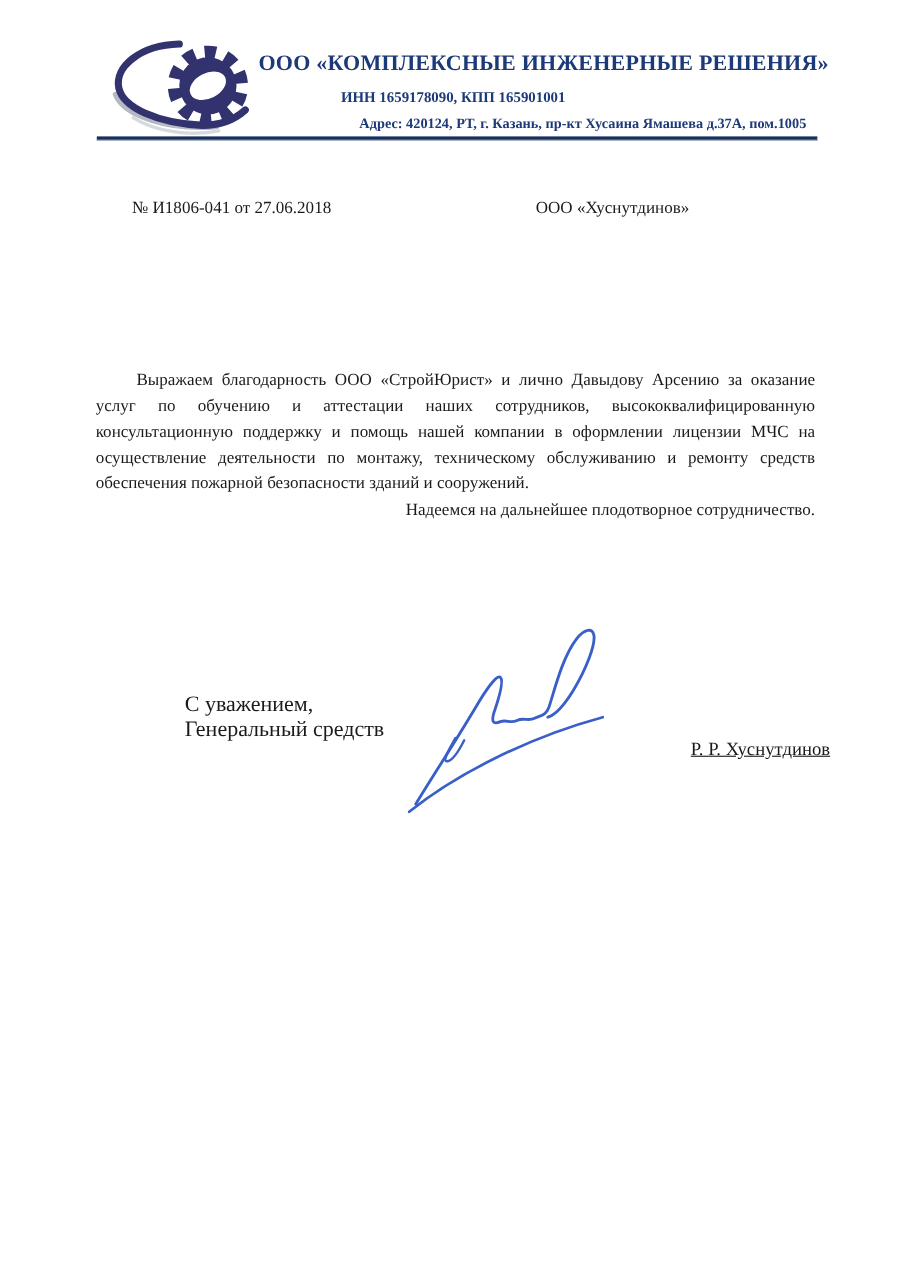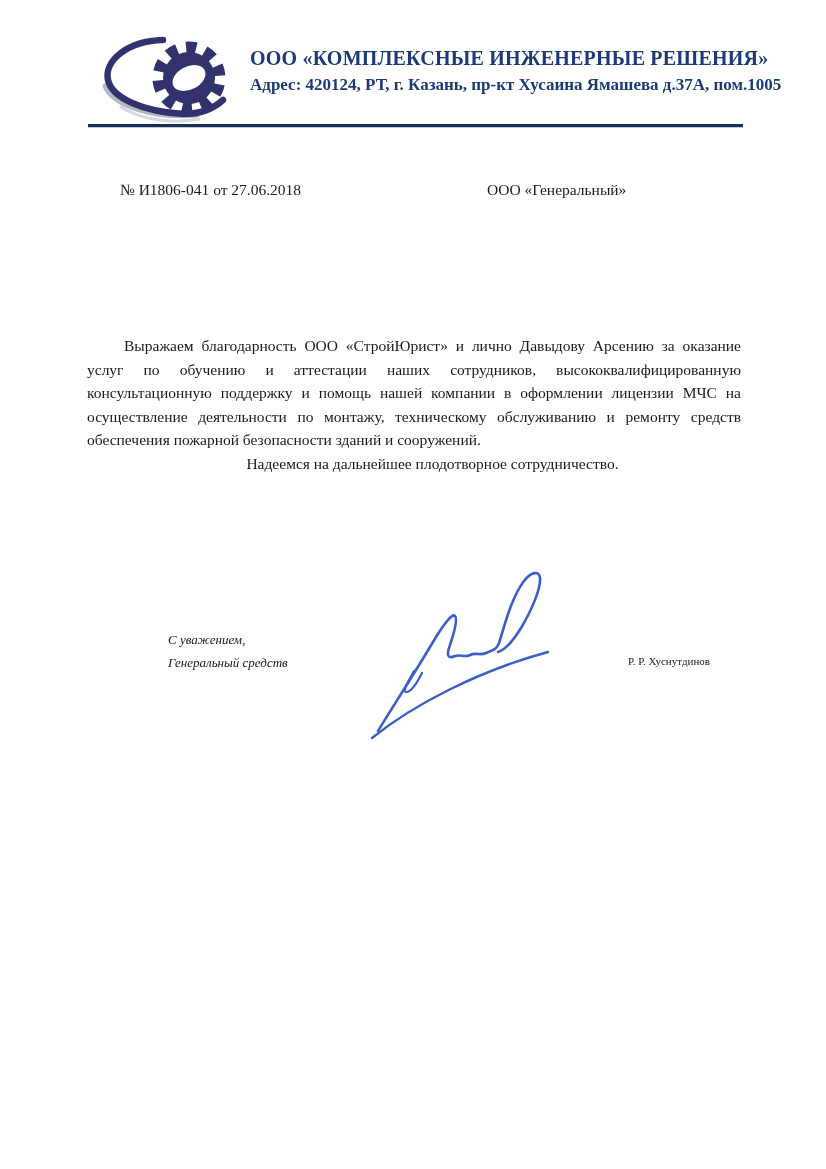--- a/index.html
+++ b/index.html
@@ -18,61 +18,61 @@
     width:826px;height:1169px;
     margin:0 auto;
     background:#ffffff;
     font-family:"Liberation Serif","DejaVu Serif",serif;
     color:var(--body-text);
     overflow:hidden;
   }
   
   .logo{position:absolute;left:97px;top:36px;width:146px;height:88px;}
   .header-text{
-    position:absolute;left:250px;top:46px;width:498px;
+    position:absolute;left:235px;top:46px;width:498px;
     color:var(--header-text);
     font-weight:bold;
   }
   .company-name{
     font-size:20px;line-height:24px;text-align:center;
     letter-spacing:.2px;white-space:nowrap;
   }
   .tax-line{
     margin-top:11px;margin-left:75px;
     font-size:13.5px;line-height:16px;
   }
   .address-line{
-    margin-top:7px;text-align:left;
-    font-size:17px;line-height:16px;white-space:nowrap;
+    margin-top:7px;text-align:right;
+    font-size:13px;line-height:16px;white-space:nowrap;
   }
   .divider{
     position:absolute;left:88px;top:124px;width:655px;height:4px;
     background:var(--divider);
     border-bottom:1px solid #c3c9d4;
   }
   
   .ref-row{position:absolute;left:88px;top:180px;width:655px;font-size:15.5px;line-height:20px;}
   .ref-number{position:absolute;left:0;top:0;white-space:nowrap;margin-left:32px;}
   .ref-recipient{position:absolute;left:399px;top:0;white-space:nowrap;}
   
   .body-block{
     position:absolute;left:87px;top:334px;width:654px;
     font-size:15.5px;line-height:23.5px;
     text-align:justify;
   }
   .body-block p{text-indent:37px;}
-  .body-block p.no-justify{text-align:center;}
+  .body-block p.no-justify{text-align:right;}
   
   .closing-block{
     position:absolute;left:168px;top:629px;
-    font-size:13px;line-height:22.5px;white-space:nowrap;font-style:italic;
+    font-size:20px;line-height:22.5px;white-space:nowrap;
   }
   .signer-name{
-    position:absolute;left:628px;top:650px;
-    font-size:11px;line-height:22px;white-space:nowrap;
+    position:absolute;left:628px;top:670px;
+    font-size:17px;line-height:22px;white-space:nowrap;text-decoration:underline;
   }
   .signature-svg{position:absolute;left:358px;top:553px;width:205px;height:192px;}
 </style>
 </head>
 <body>
 
 <div class="page">
 
   <svg class="logo" viewBox="0 0 146 88" aria-hidden="true">
 
@@ -83,28 +83,29 @@
 
     <circle cx="92" cy="42" r="30" fill="none" stroke="var(--logo-navy)" stroke-width="13" stroke-dasharray="10 8.85" transform="rotate(12 92 42)"></circle>
 
     <circle cx="92" cy="42" r="26" fill="var(--logo-navy)"></circle>
 
     <ellipse cx="92" cy="42" rx="17.5" ry="11.5" fill="#ffffff" transform="rotate(-27 92 42)"></ellipse>
   </svg>
 
   <div class="header-text">
     <div class="company-name">ООО «КОМПЛЕКСНЫЕ ИНЖЕНЕРНЫЕ РЕШЕНИЯ»</div>
+    <div class="tax-line">ИНН 1659178090, КПП 165901001</div>
     <div class="address-line">Адрес: 420124, РТ, г. Казань, пр-кт Хусаина Ямашева д.37А, пом.1005</div>
   </div>
 
   <div class="divider"></div>
 
   <div class="ref-row">
     <span class="ref-number">№ И1806-041 от 27.06.2018</span>
-    <span class="ref-recipient">ООО «Генеральный»</span>
+    <span class="ref-recipient">ООО «Хуснутдинов»</span>
   </div>
 
   <div class="body-block">
     <p>Выражаем благодарность ООО «СтройЮрист» и лично Давыдову Арсению за оказание услуг по обучению и аттестации наших сотрудников, высококвалифицированную консультационную поддержку и помощь нашей компании в оформлении лицензии МЧС на осуществление деятельности по монтажу, техническому обслуживанию и ремонту средств обеспечения пожарной безопасности зданий и сооружений.</p>
     <p class="no-justify">Надеемся на дальнейшее плодотворное сотрудничество.</p>
   </div>
 
   <svg class="signature-svg" viewBox="0 0 205 192" aria-hidden="true">
 
     <path d="M 20 178

